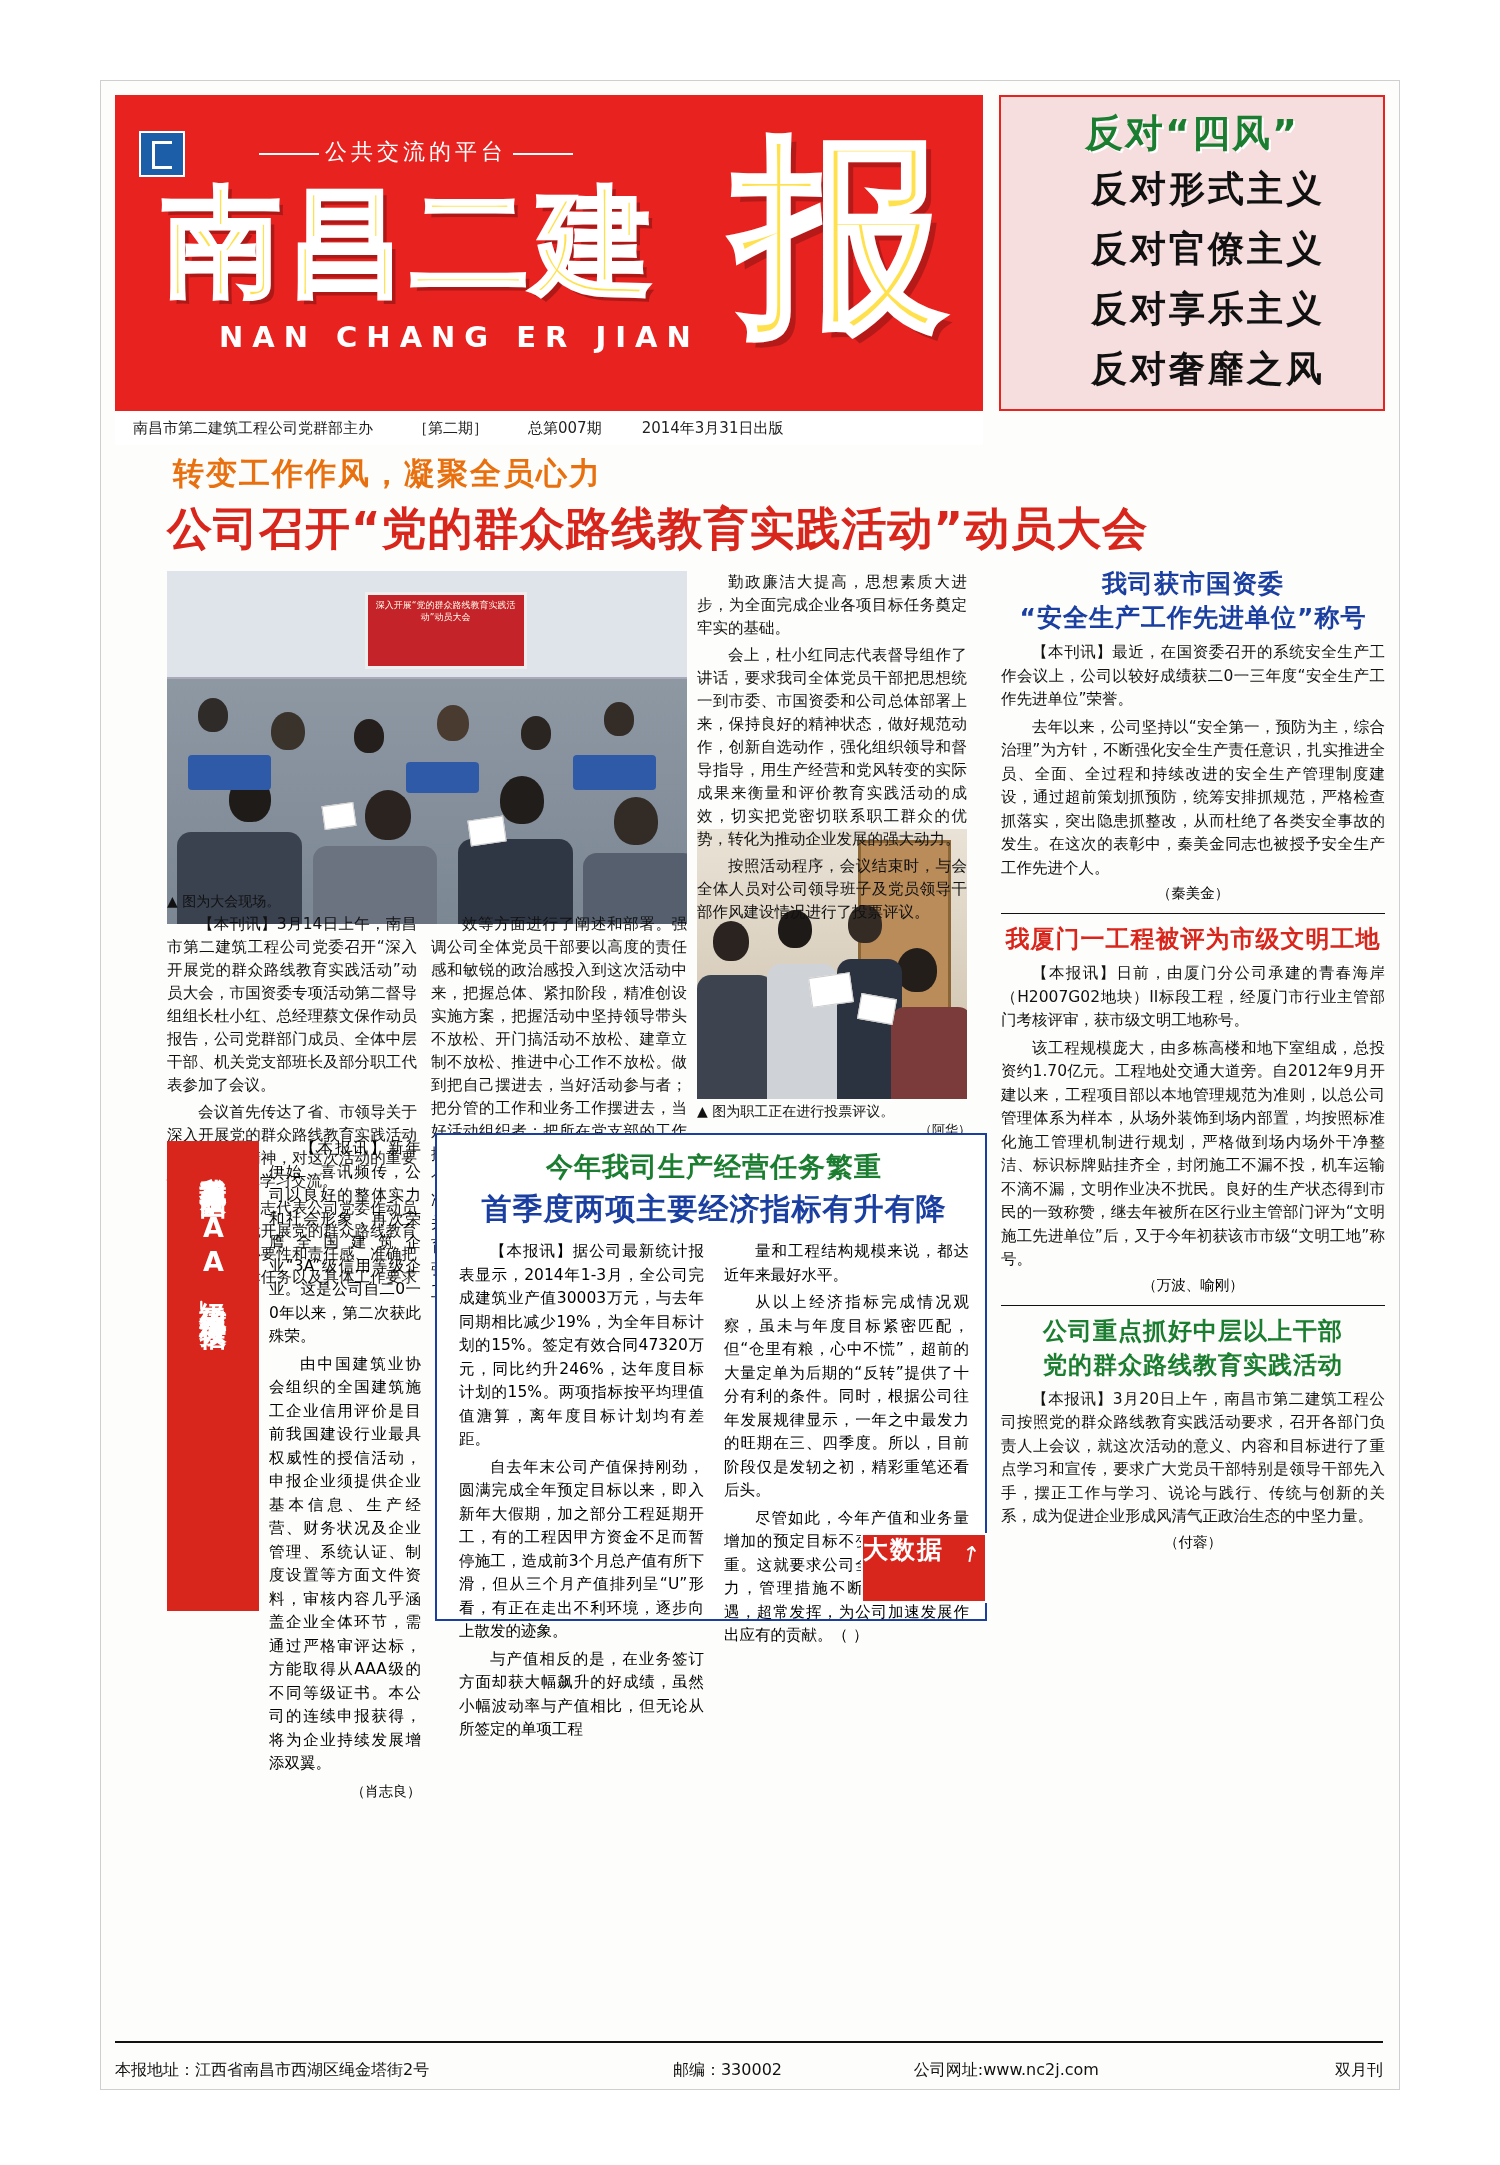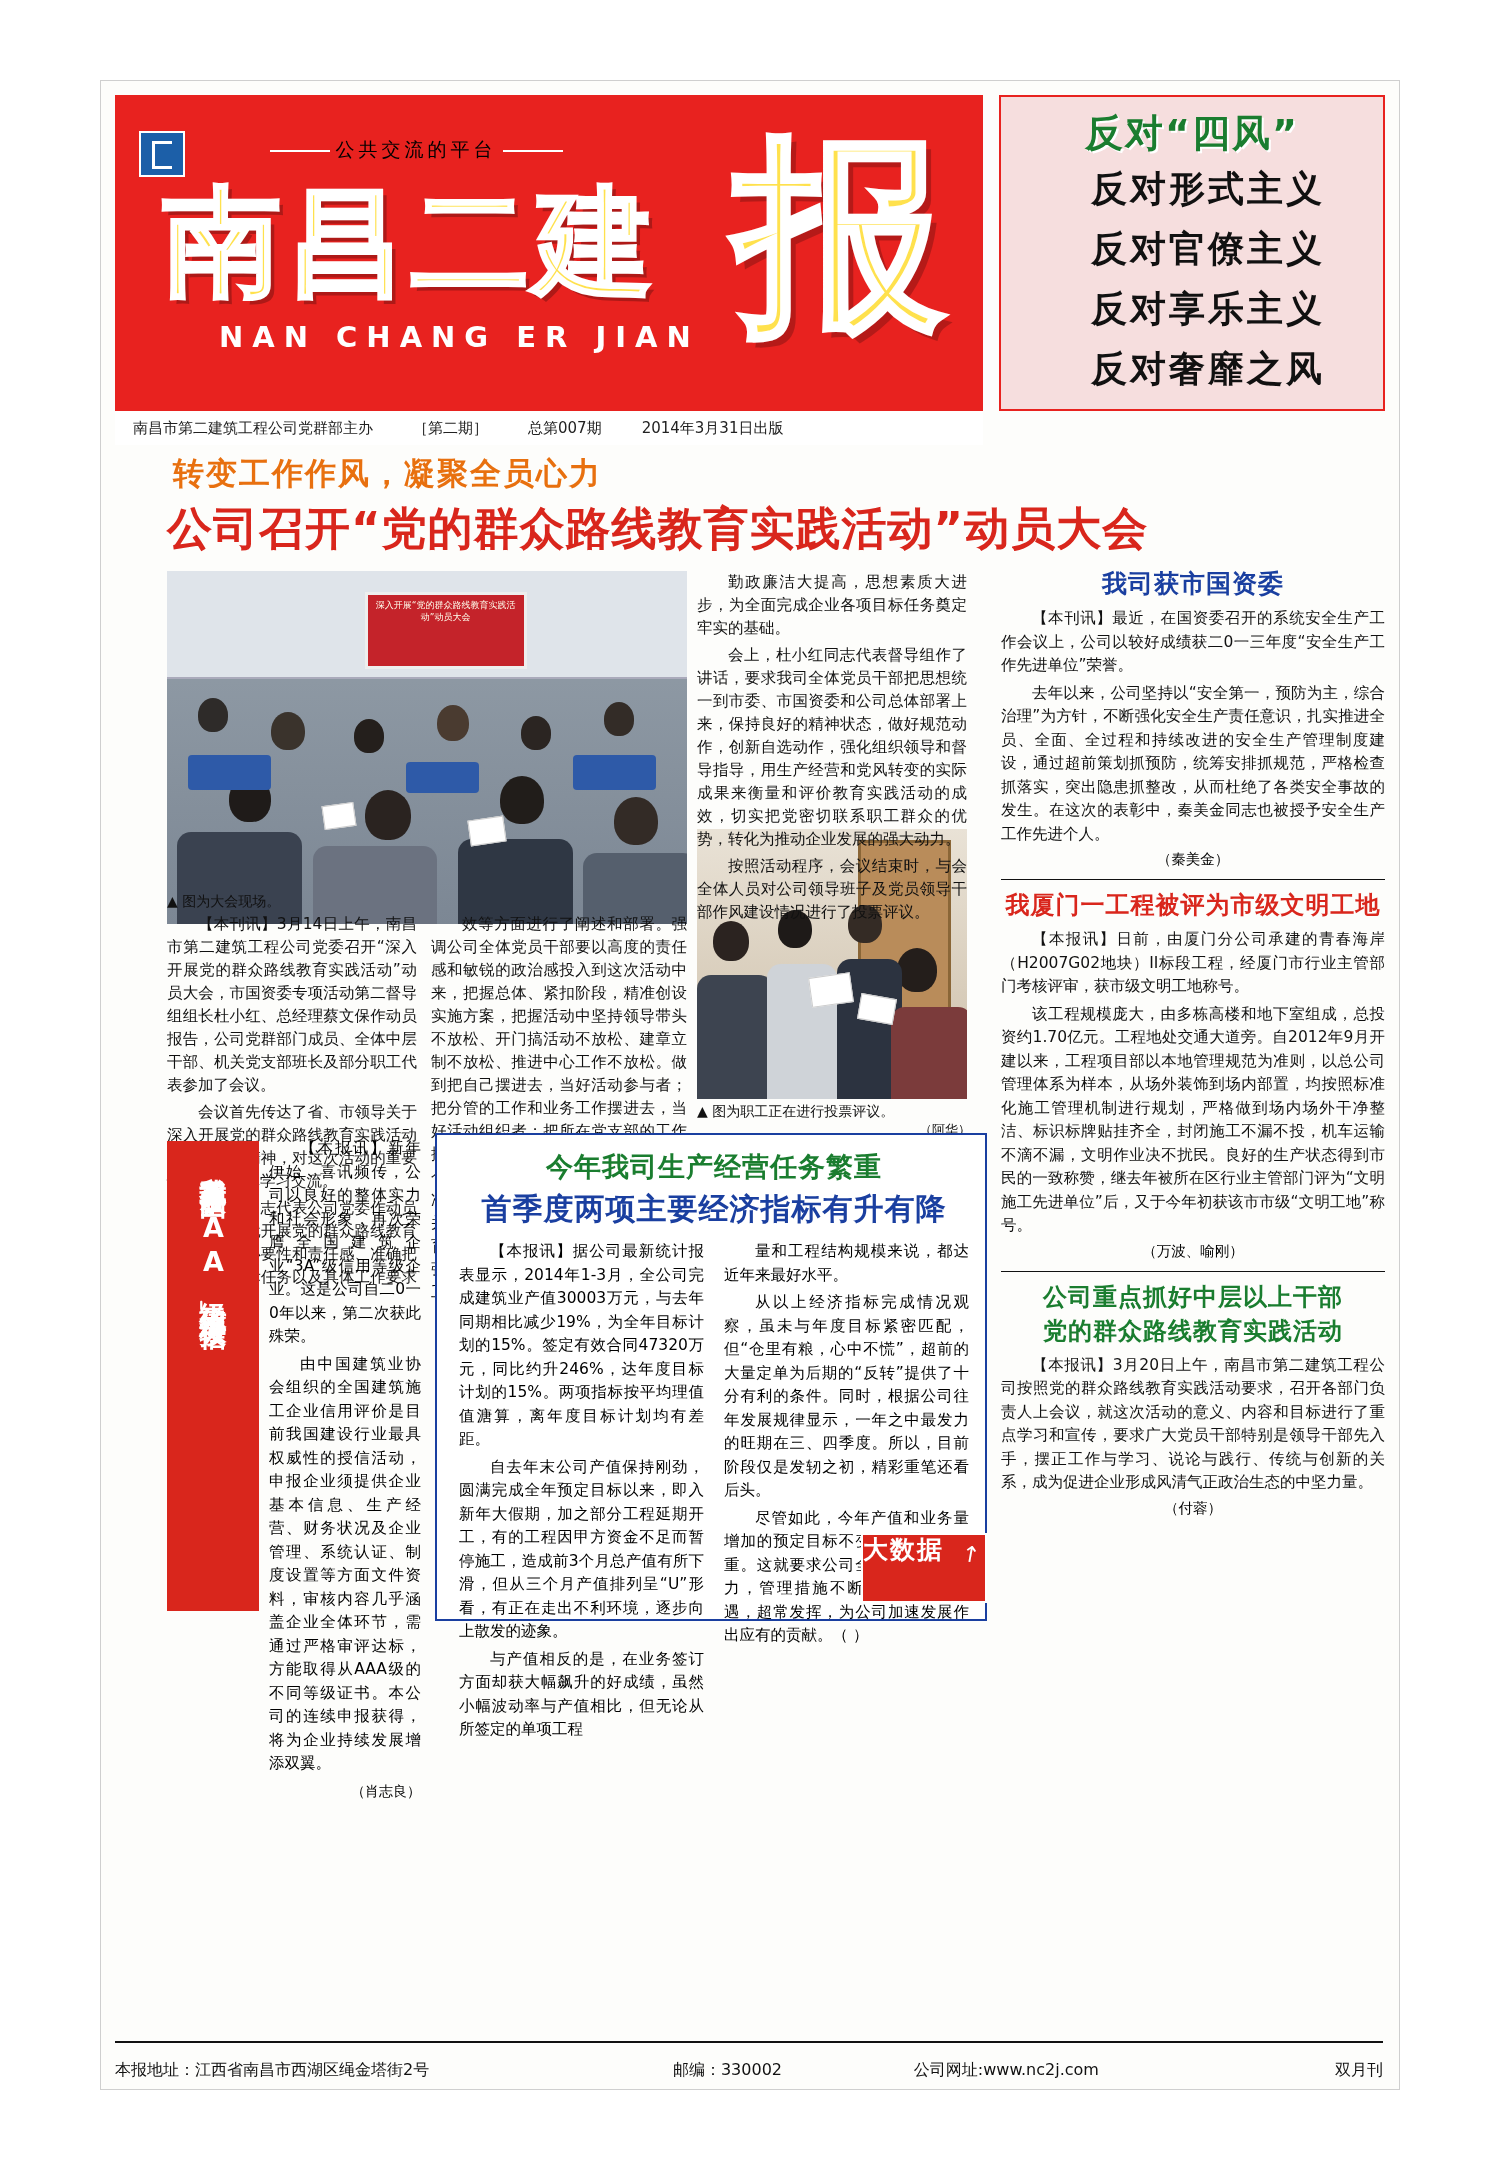--- a/index.html
+++ b/index.html
@@ -5,21 +5,21 @@
   html,body{margin:0;padding:0;background:#ffffff;}
   body{width:1500px;height:2165px;font-family:"DejaVu Sans",sans-serif;}
   .page{position:relative;width:1500px;height:2165px;background:#fff;box-sizing:border-box;}
   .sheet{position:absolute;left:100px;top:80px;width:1300px;height:2010px;background:#fdfdfb;border:1px solid #cfcfcf;box-sizing:border-box;}
 
   
   .masthead{position:absolute;left:14px;top:14px;width:868px;height:350px;background:#e8221f;}
   .mh-inner{position:relative;width:100%;height:100%;}
   .logo-box{position:absolute;left:24px;top:36px;width:46px;height:46px;background:#1c5fa8;border:2px solid #fff;box-sizing:border-box;}
   .logo-box:after{content:"";position:absolute;left:11px;top:8px;width:20px;height:28px;border:3px solid #fff;border-right:none;box-sizing:border-box;}
-  .tagline{position:absolute;left:86px;top:42px;width:430px;color:#000000;font-size:19px;letter-spacing:4px;text-align:center;font-family:"DejaVu Sans",sans-serif;}
+  .tagline{position:absolute;left:86px;top:42px;width:430px;color:#ffffff;font-size:22px;letter-spacing:4px;text-align:center;font-family:"DejaVu Sans",sans-serif;}
   .tagline .dash{display:inline-block;vertical-align:4px;width:60px;height:2px;background:#fff;margin:0 6px;}
   .bigtitle{position:absolute;left:48px;top:88px;font-size:118px;line-height:118px;font-weight:bold;color:#ffe14d;letter-spacing:6px;
     -webkit-text-stroke:3px #ffffff;text-shadow:5px 5px 0 rgba(0,0,0,.25);font-family:"DejaVu Sans",sans-serif;}
   .pinyin{position:absolute;left:104px;top:225px;font-size:29px;letter-spacing:9px;color:#fff;font-weight:bold;}
   .bao{position:absolute;right:38px;top:40px;font-size:210px;line-height:200px;font-weight:bold;color:#ffe14d;
     -webkit-text-stroke:4px #ffffff;text-shadow:7px 7px 0 rgba(0,0,0,.22);font-family:"DejaVu Serif",serif;}
   .mh-foot{position:absolute;left:0;bottom:0;width:100%;height:34px;background:#fff;border-top:2px solid #e8221f;}
   .mh-foot .row{display:flex;align-items:center;height:34px;font-size:15px;color:#222;padding:0 18px;box-sizing:border-box;}
   .mh-foot .row span{margin-right:40px;white-space:nowrap;}
 
@@ -195,20 +195,21 @@
     <p>张文保同志代表公司党委作动员报告。报告就开展党的群众路线教育实践活动的必要性和责任感、准确把握活动的目标任务以及具体工作要求等</p>
   </div>
 
   <div class="col c1c">
     <p>效等方面进行了阐述和部署。强调公司全体党员干部要以高度的责任感和敏锐的政治感投入到这次活动中来，把握总体、紧扣阶段，精准创设实施方案，把握活动中坚持领导带头不放松、开门搞活动不放松、建章立制不放松、推进中心工作不放松。做到把自己摆进去，当好活动参与者；把分管的工作和业务工作摆进去，当好活动组织者；把所在党支部的工作摆进去，当好活动推动者。通过“三个摆进去”，强化责任意识，提升“找准问题，以思想自觉引领行动自觉，并通过领导示范，以上率下，推动教育实践活动扎实深入地开展。他最后强调，一定要精心筹划，促进我们的工作作风大转变</p>
   </div>
 
   <div class="rail">
     <div>
       <div class="rail-h1">我司获市国资委</div>
+      <div class="rail-h1">“安全生产工作先进单位”称号</div>
       <div class="rail-body">
         <p>【本刊讯】最近，在国资委召开的系统安全生产工作会议上，公司以较好成绩获二0一三年度“安全生产工作先进单位”荣誉。</p>
         <p>去年以来，公司坚持以“安全第一，预防为主，综合治理”为方针，不断强化安全生产责任意识，扎实推进全员、全面、全过程和持续改进的安全生产管理制度建设，通过超前策划抓预防，统筹安排抓规范，严格检查抓落实，突出隐患抓整改，从而杜绝了各类安全事故的发生。在这次的表彰中，秦美金同志也被授予安全生产工作先进个人。</p>
       </div>
       <div class="sign">（秦美金）</div>
     </div>
     <div class="rail-sep"></div>
     <div>
       <div class="rail-h2">我厦门一工程被评为市级文明工地</div>
       <div class="rail-body">

